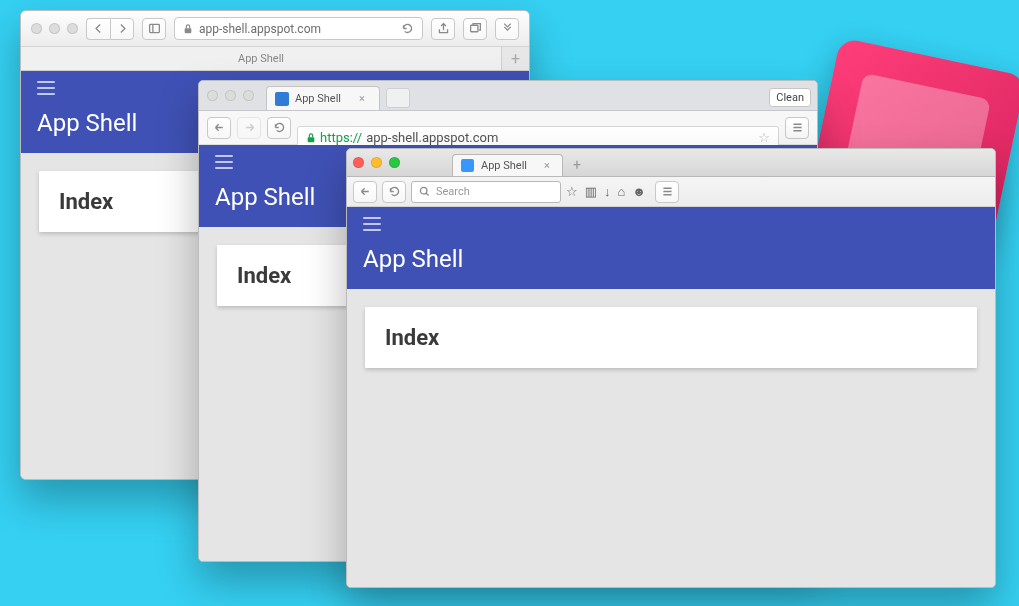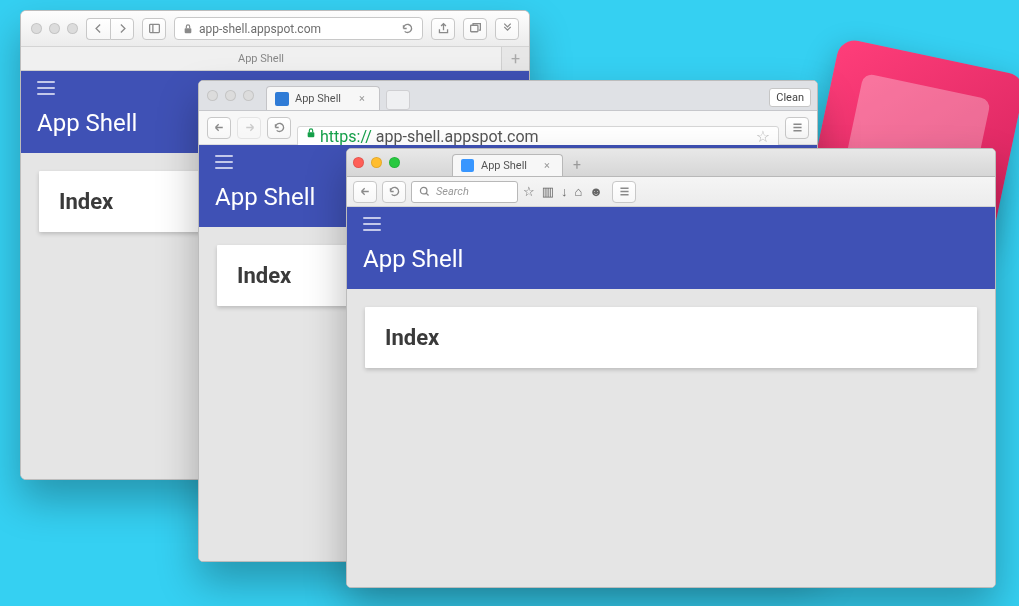--- a/index.html
+++ b/index.html
@@ -113,30 +113,30 @@
     .chrome .ctab{
       height:24px; padding:0 14px 0 8px;
       background:#f7f7f7;
       border:1px solid #c4c4c7; border-bottom:none;
       border-radius:4px 4px 0 0;
       display:flex;align-items:center;gap:6px;
       font-size:11px;color:#555;
       max-width: 160px;
     }
     .chrome .ctab .favicon{width:14px;height:14px;background:#2f7bd6;border-radius:2px;}
-    .tabstrip .after{flex:1;display:flex;align-items:flex-end;}
+    .tabstrip .after{flex:1;display:flex;align-items:flex-start;}
     .tabstrip .ghost{width:24px;height:20px;margin-left:6px;border-radius:3px;background:rgba(255,255,255,.5);border:1px solid #cfcfd2;}
     .tabstrip .clean{margin-left:auto;margin-right:6px;margin-bottom:3px;font-size:11px;padding:2px 6px;border:1px solid #c6c6c6;border-radius:3px;background:#fff;color:#444;}
     .chrome .addrbar{
       height:34px;background:#f7f7f7;border-bottom:1px solid #dedede;
       display:flex;align-items:center;gap:6px;padding:0 8px;
     }
     .chrome .addr{
       flex:1;height:24px;background:#fff;border:1px solid #d6d6d6;border-radius:3px;
-      display:flex;align-items:flex-start;gap:4px;padding:0 8px;font-size:16px;margin-top:20px;
+      display:flex;align-items:center;gap:4px;padding:0 8px;font-size:13px;margin-top:20px;
     }
     .chrome .addr .scheme{color:#15a04a;}
     .chrome .addr .url{color:#555;}
     .chrome .addr .star{margin-left:auto;color:#bbb;}
 
     
     .firefox { top:148px; left:346px; width:650px; height:440px; border-radius:5px; }
     .firefox .tabstrip{
       height:28px;
       background:linear-gradient(#e8e8e8,#d6d6d6);
@@ -155,22 +155,22 @@
     .firefox .addrbar{
       height:30px;background:linear-gradient(#f5f5f5,#ececec);
       border-bottom:1px solid #d2d2d2;
       display:flex;align-items:center;gap:5px;padding:0 6px;
     }
     .firefox .addr{
       flex:1;height:22px;background:#fff;border:1px solid #b8b8b8;border-radius:3px;
       display:flex;align-items:center;gap:5px;padding:0 6px;font-size:11px;color:#555;
     }
     .firefox .search{
-      width:107px;height:22px;background:#fff;border:1px solid #b8b8b8;border-radius:3px;
-      display:flex;align-items:center;gap:5px;padding:0 6px;font-size:11px;color:#999;font-style:italic;
+      width:150px;height:22px;background:#fff;border:1px solid #b8b8b8;border-radius:3px;
+      display:flex;align-items:center;gap:5px;padding:0 6px;font-size:11px;color:#999;
     }
     .ff-icons{display:flex;gap:7px;color:#666;font-size:13px;}
 
     
     .page{flex:1;display:flex;flex-direction:column;background:#e5e5e5;}
     .appbar{
       background:#3f51b5;
       padding: 10px 16px 16px 16px;
       display:flex;flex-direction:column;gap:14px;
     }

